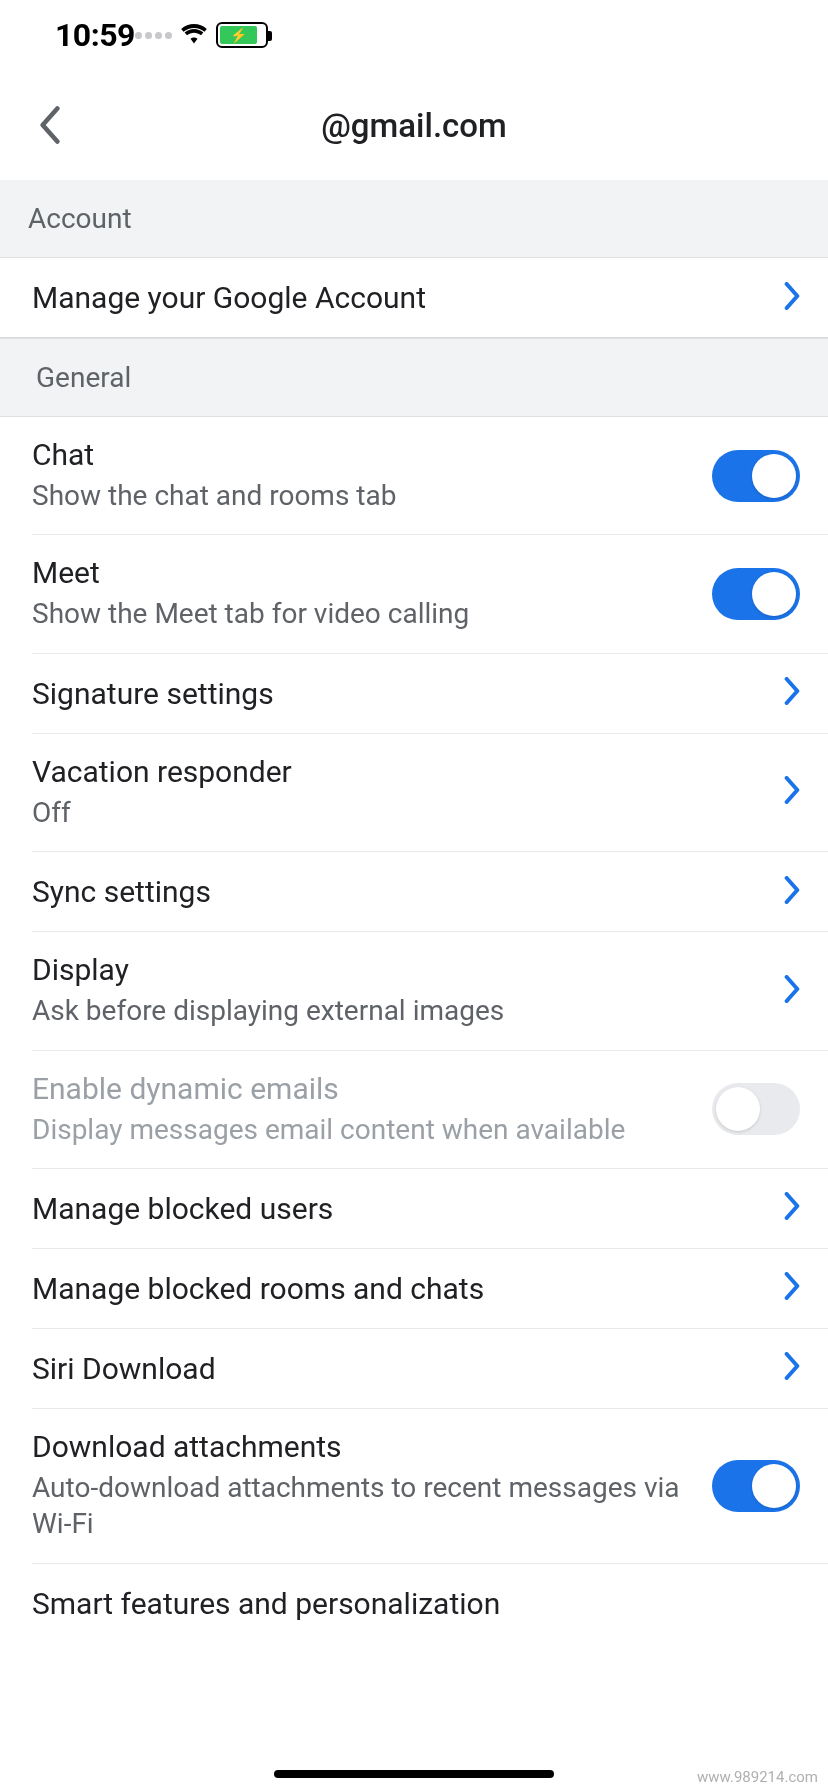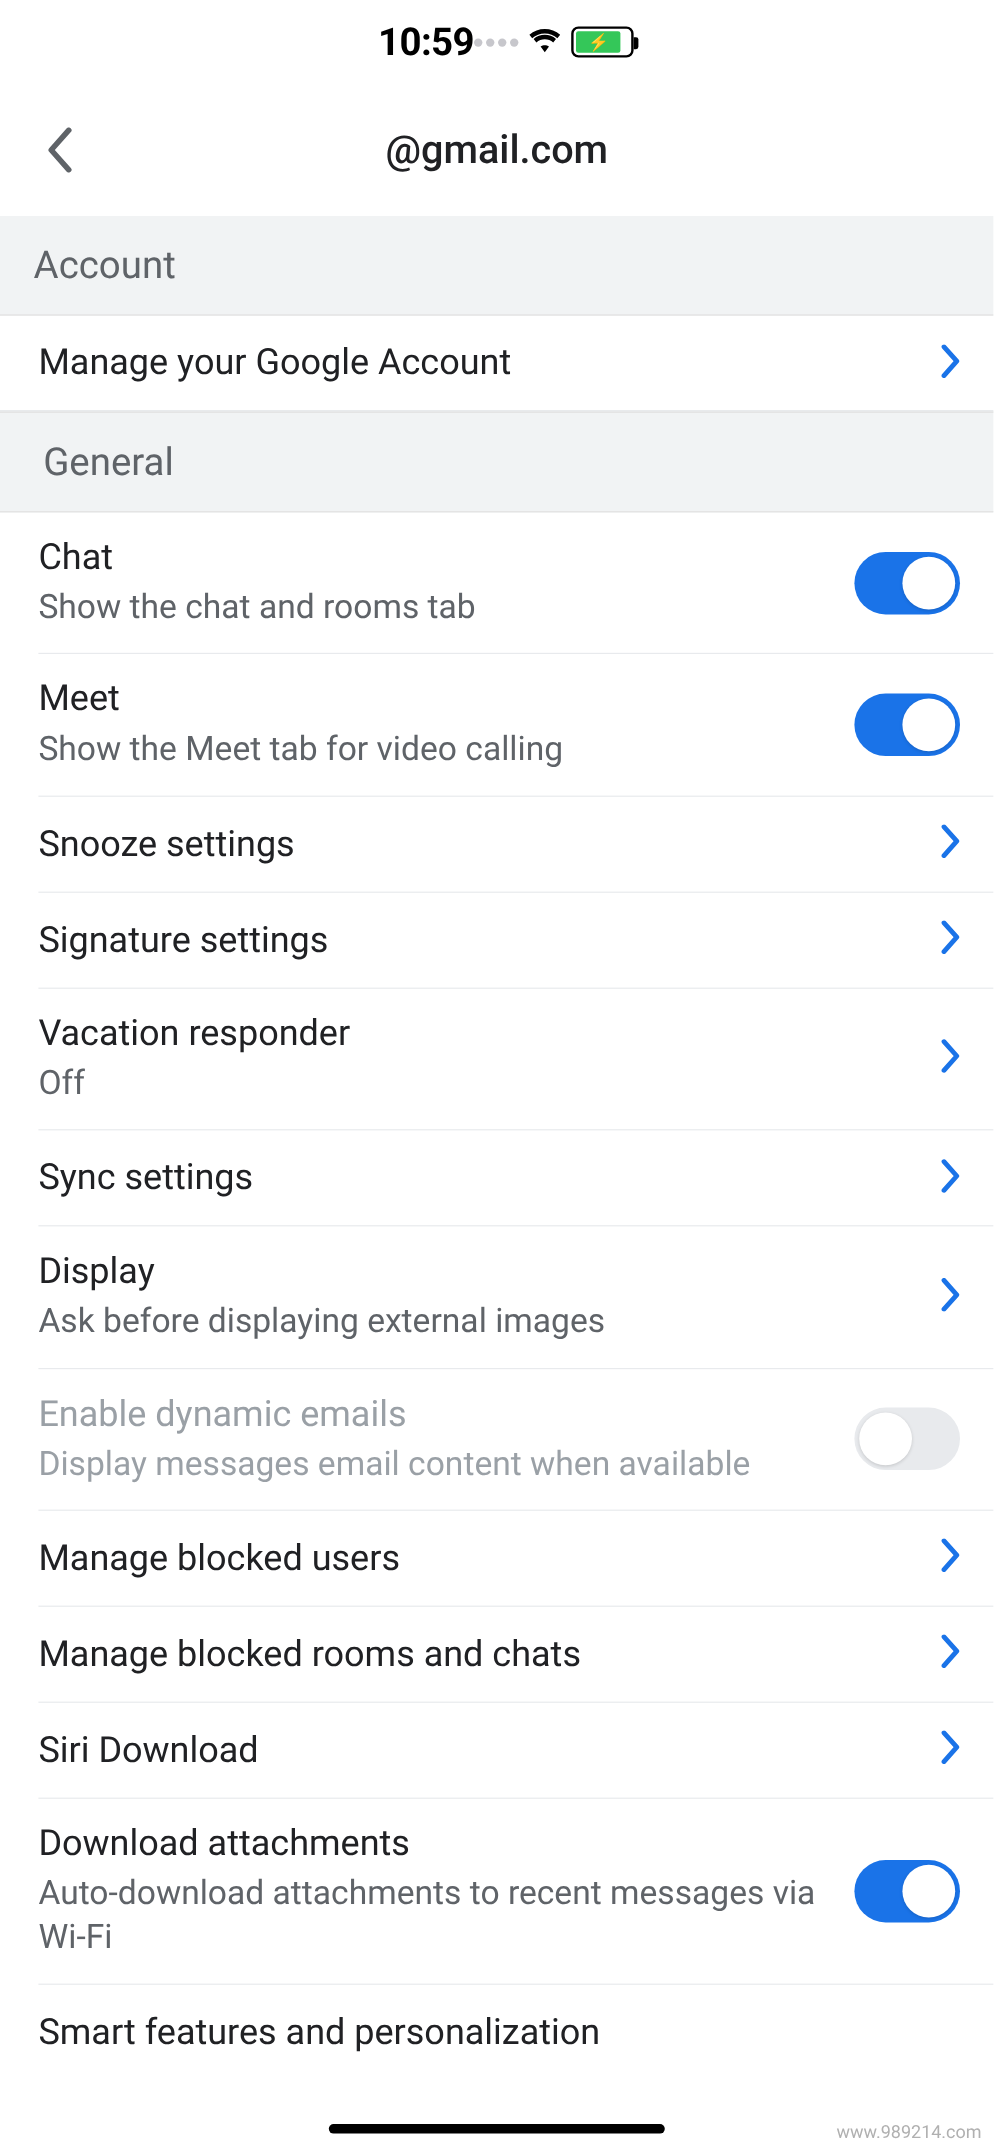--- a/index.html
+++ b/index.html
@@ -11,21 +11,21 @@
     body {
       width: 828px;
       height: 1792px;
       background: #ffffff;
       position: relative;
       overflow: hidden;
     }
     .status-bar {
       height: 70px;
       display: flex;
-      justify-content: center;
+      justify-content: flex-start;
       align-items: center;
       padding: 0 40px 0 55px;
     }
     .status-time {
       font-size: 32px;
       font-weight: 700;
       letter-spacing: -0.5px;
       color: #000;
     }
     .status-icons {
@@ -96,21 +96,21 @@
       position: absolute;
       left: 50%;
       transform: translateX(-50%);
       font-size: 33px;
       font-weight: 500;
       color: #202124;
     }
     .section-header {
       background: #f1f3f4;
       padding: 22px 28px;
-      font-size: 32px;
+      font-size: 28px;
       color: #5f6368;
       border-bottom: 1px solid #e0e0e0;
     }
     .section-header.general {
       border-top: 1px solid #e0e0e0;
       padding-left: 36px;
     }
     .row {
       display: flex;
       align-items: center;
@@ -247,28 +247,20 @@
   <div class="row tall">
     <div class="row-content">
       <div class="row-title">Meet</div>
       <div class="row-subtitle">Show the Meet tab for video calling</div>
     </div>
     <div class="toggle on">
         <div class="toggle-knob"></div>
       </div>
   </div>
 
-  <div class="row">
-    <div class="row-content">
-        <div class="row-title">Snooze settings</div>
-      </div>
-    <div class="chevron-right"><svg viewBox="0 0 12 20">
-          <path d="M2 1 L10 10 L2 19" class="chevron-blue" stroke-width="3" fill="none" stroke-linecap="round" stroke-linejoin="round"></path>
-        </svg></div>
-  </div>
 
   <div class="row">
     <div class="row-content">
         <div class="row-title">Signature settings</div>
       </div>
     <div class="chevron-right"><svg viewBox="0 0 12 20">
           <path d="M2 1 L10 10 L2 19" class="chevron-blue" stroke-width="3" fill="none" stroke-linecap="round" stroke-linejoin="round"></path>
         </svg></div>
   </div>
 

